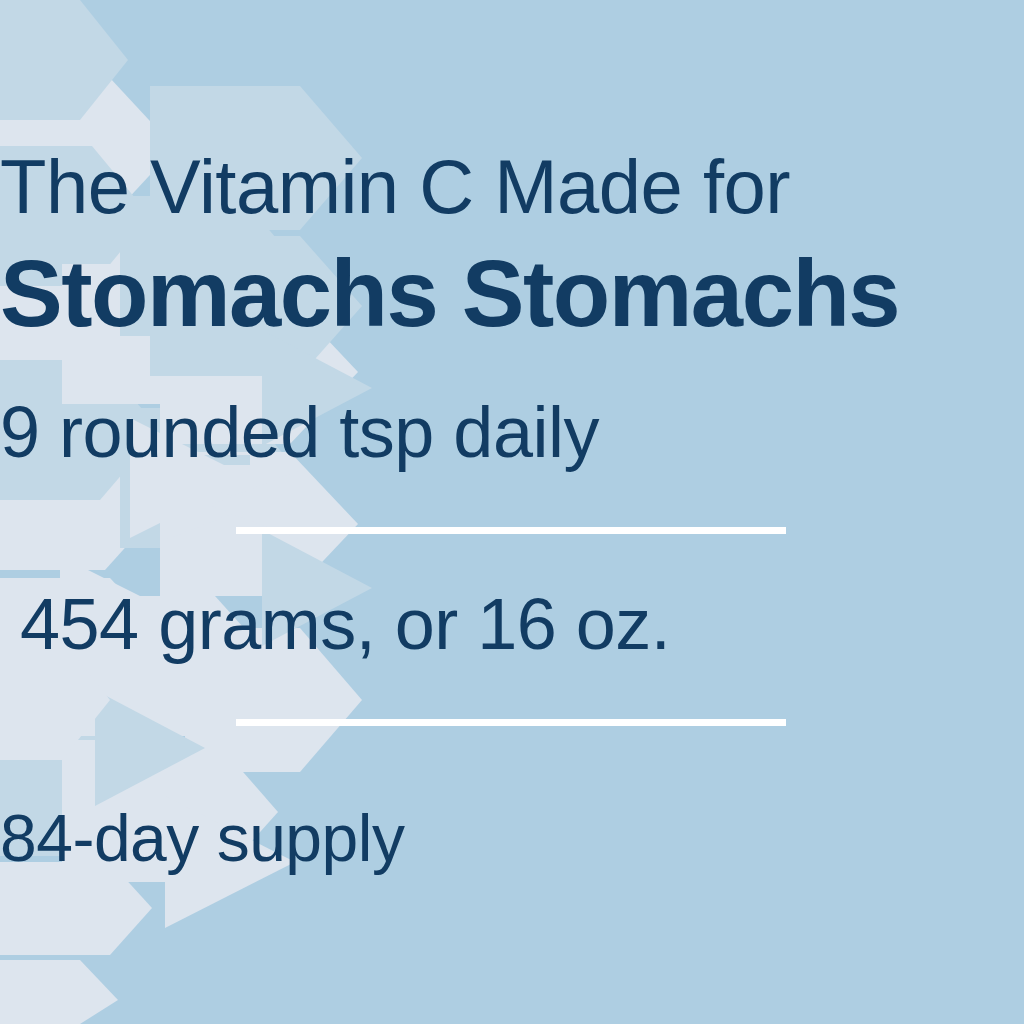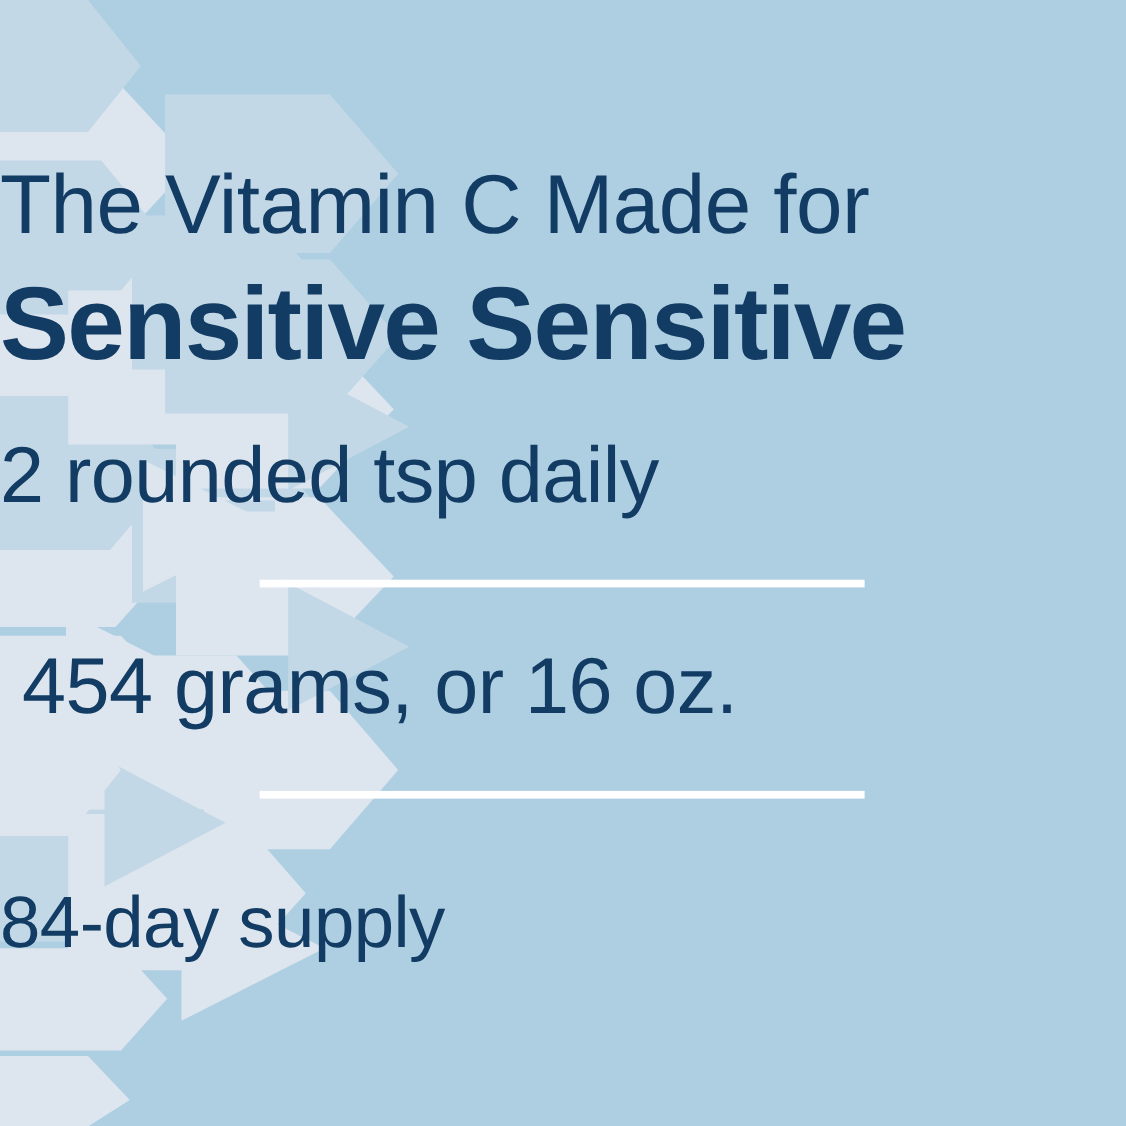--- a/index.html
+++ b/index.html
@@ -181,23 +181,23 @@
       <g fill="#c2d8e6">
         <polygon points="-40,0 80,0 128,60 80,120 -40,120"></polygon>
       </g>
     </g>
   </svg>
 
   <div id="content">
 
     <div class="line headline-1" style="color: rgb(18, 60, 99);">The Vitamin C Made for</div>
 
-    <div class="line headline-2" style="color: rgb(18, 60, 99);">Sensitive Sensitive</div>
-
-    <div class="line fact-1" style="color: rgb(18, 60, 99);">2 rounded tsp daily</div>
+    <div class="line headline-2" style="color: rgb(18, 60, 99);">Stomachs Stomachs</div>
+
+    <div class="line fact-1" style="color: rgb(18, 60, 99);">9 rounded tsp daily</div>
 
     <div class="divider" id="divider-1" style="background: rgb(255, 255, 255);"></div>
 
     <div class="line fact-2" style="color: rgb(18, 60, 99);">454 grams, or 16 oz.</div>
 
     <div class="divider" id="divider-2" style="background: rgb(255, 255, 255);"></div>
 
     <div class="line fact-3" style="color: rgb(18, 60, 99);">84-day supply</div>
 
   </div>

